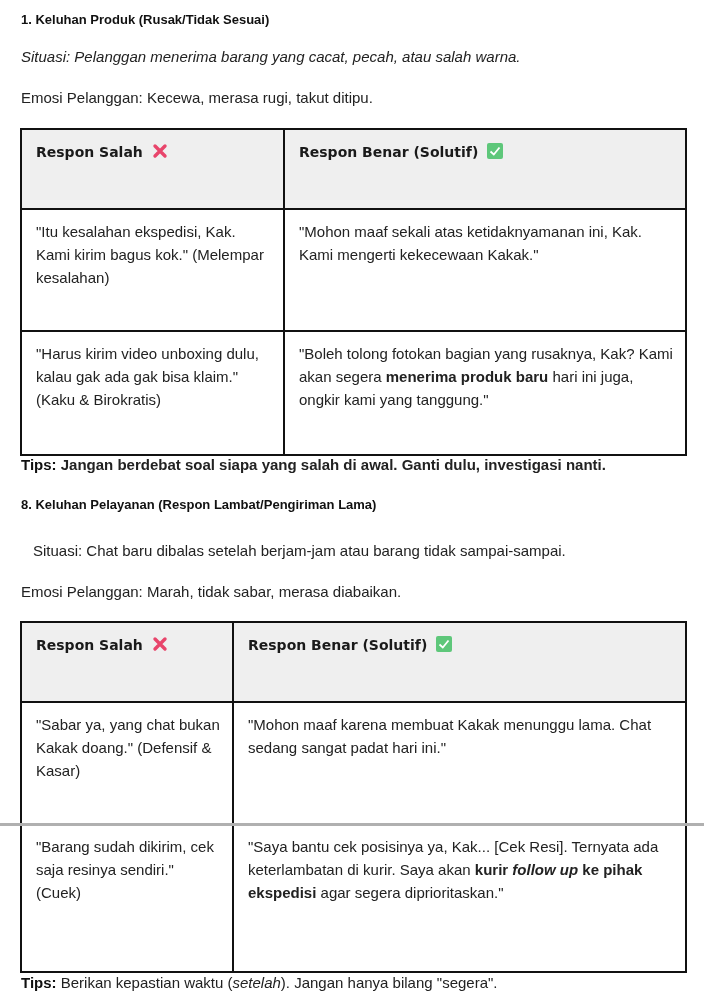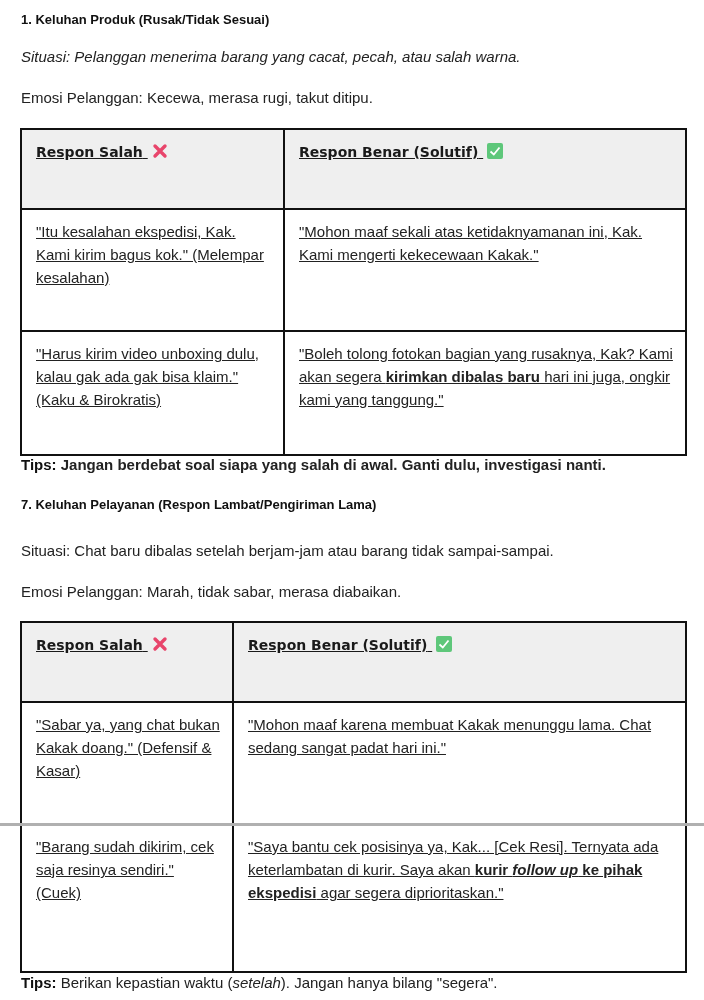--- a/index.html
+++ b/index.html
@@ -1,20 +1,20 @@
 <!DOCTYPE html>
 <html><head>
 <meta charset="utf-8">
 <style>
   html, body { margin:0; padding:0; background:#ffffff; }
   body { width:704px; height:1000px; position:relative; overflow:hidden; font-family:"Liberation Sans", sans-serif; color:#1a1a1a; }
   .h { position:absolute; left:21px; font-size:13px; font-weight:bold; color:#111; margin:0; }
   .p { position:absolute; left:21px; font-size:15px; color:#222; margin:0; }
   table.t { position:absolute; left:20px; border-collapse:collapse; table-layout:fixed; }
-  table.t td, table.t th { border:2px solid #111; vertical-align:top; font-size:15px; line-height:23px; padding:10px 12px 10px 14px; text-align:left;text-decoration:underline; }
+  table.t td, table.t th { border:2px solid #111; vertical-align:top; font-size:15px; line-height:23px; padding:10px 12px 10px 14px; text-align:left; }
   table.t th { background:#efefef; font-weight:bold; font-family:"DejaVu Sans", sans-serif; font-size:14px; padding-top:11px; }
   table.t td { background:#fff; font-weight:normal; color:#222; }
   .ico { display:inline-block; vertical-align:-2px; margin-left:4px; }
   .tips { position:absolute; left:21px; font-size:15px; color:#222; }
   .tips b { color:#111; }
   .pagebreak { position:absolute; left:0; width:704px; height:3px; background:#b0b0b0; }
 </style>
 </head>
 <body>
 
@@ -46,31 +46,31 @@
             </svg>
       </span>
     </th>
   </tr>
   <tr style="height:122px;">
     <td>"Itu kesalahan ekspedisi, Kak. Kami kirim bagus kok." (Melempar kesalahan)</td>
     <td>"Mohon maaf sekali atas ketidaknyamanan ini, Kak. Kami mengerti kekecewaan Kakak."</td>
   </tr>
   <tr style="height:124px;">
     <td>"Harus kirim video unboxing dulu, kalau gak ada gak bisa klaim." (Kaku &amp; Birokratis)</td>
-    <td><span>"Boleh tolong fotokan bagian yang rusaknya, Kak? Kami akan segera </span><b>kirimkan dibalas baru</b><span> hari ini juga, ongkir kami yang tanggung."</span></td>
+    <td><span>"Boleh tolong fotokan bagian yang rusaknya, Kak? Kami akan segera </span><b>menerima produk baru</b><span> hari ini juga, ongkir kami yang tanggung."</span></td>
   </tr>
 </tbody>
   </table>
 
 <div class="tips" style="top:456px;font-weight:bold;">
   <b>Tips:</b><span> Jangan berdebat soal siapa yang salah di awal. Ganti dulu, investigasi nanti.</span>
 </div>
 
-<h1 class="h" style="top:497px;">7. Keluhan Pelayanan (Respon Lambat/Pengiriman Lama)</h1>
-<p class="p" style="top:542px;">Situasi: Chat baru dibalas setelah berjam-jam atau barang tidak sampai-sampai.</p>
+<h1 class="h" style="top:497px;">8. Keluhan Pelayanan (Respon Lambat/Pengiriman Lama)</h1>
+<p class="p" style="top:542px;margin-left:12px;">Situasi: Chat baru dibalas setelah berjam-jam atau barang tidak sampai-sampai.</p>
 <p class="p" style="top:583px;">Emosi Pelanggan: Marah, tidak sabar, merasa diabaikan.</p>
 
 <table class="t" style="top:621px; width:665px;">
   <colgroup>
       <col style="width:212px">
       <col style="width:453px">
     </colgroup>
   <tbody>
       <tr style="height:80px;">
     <th>

